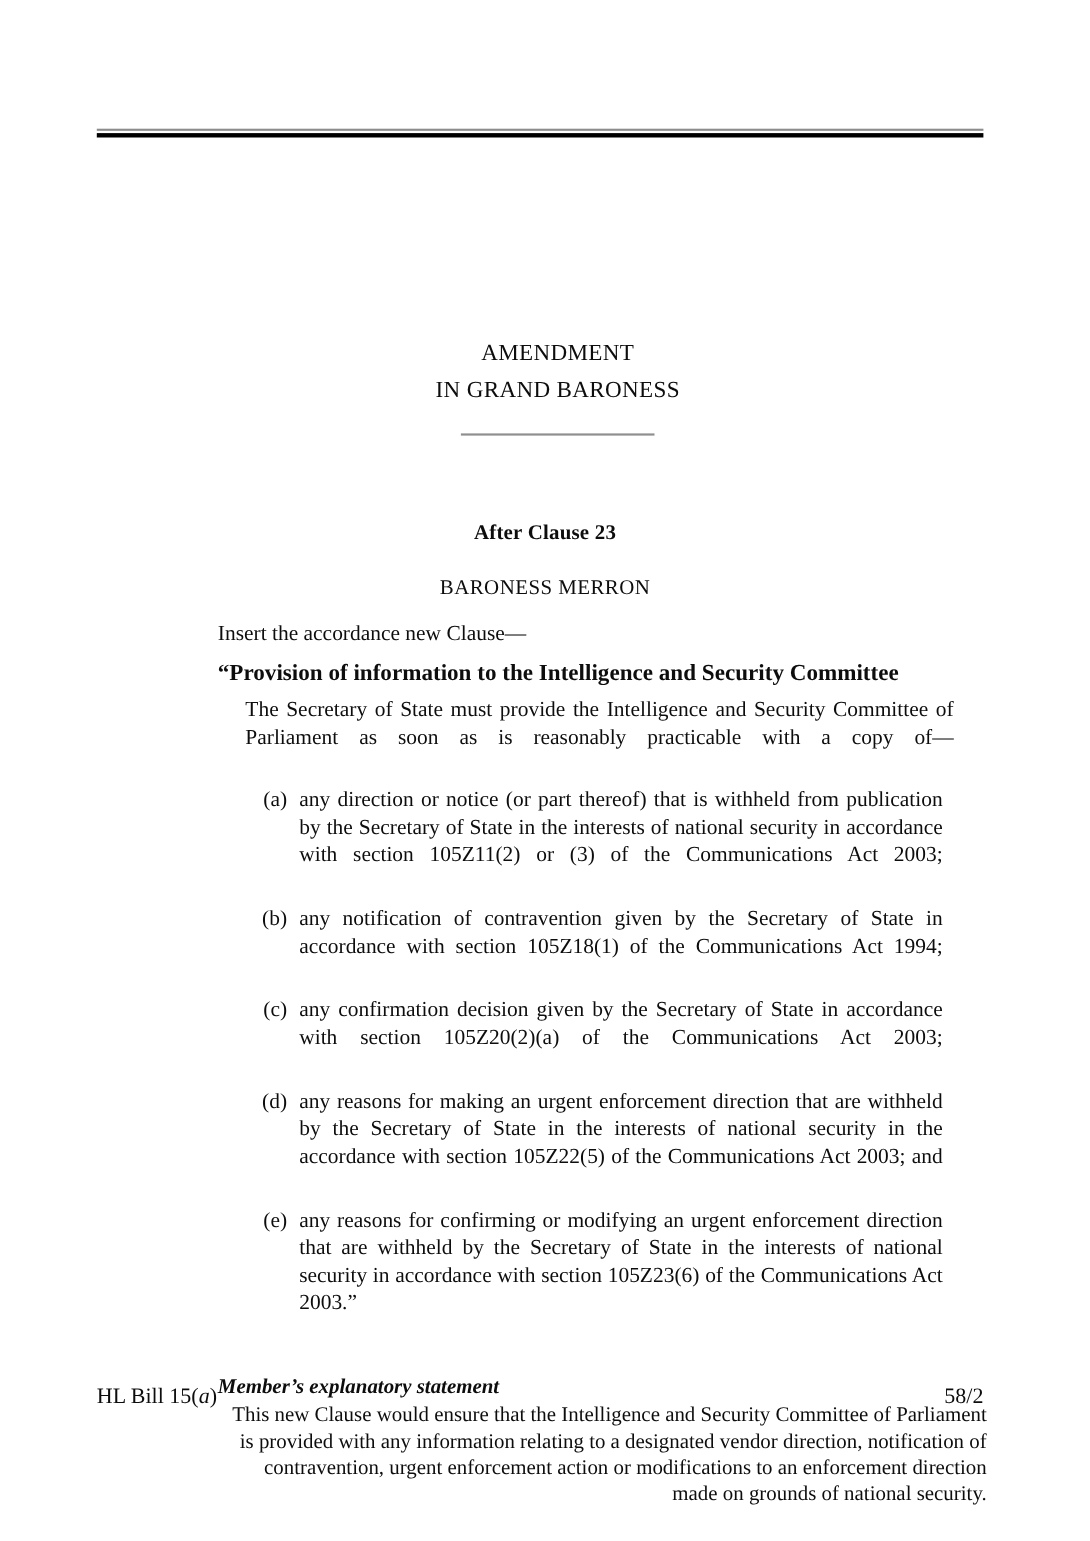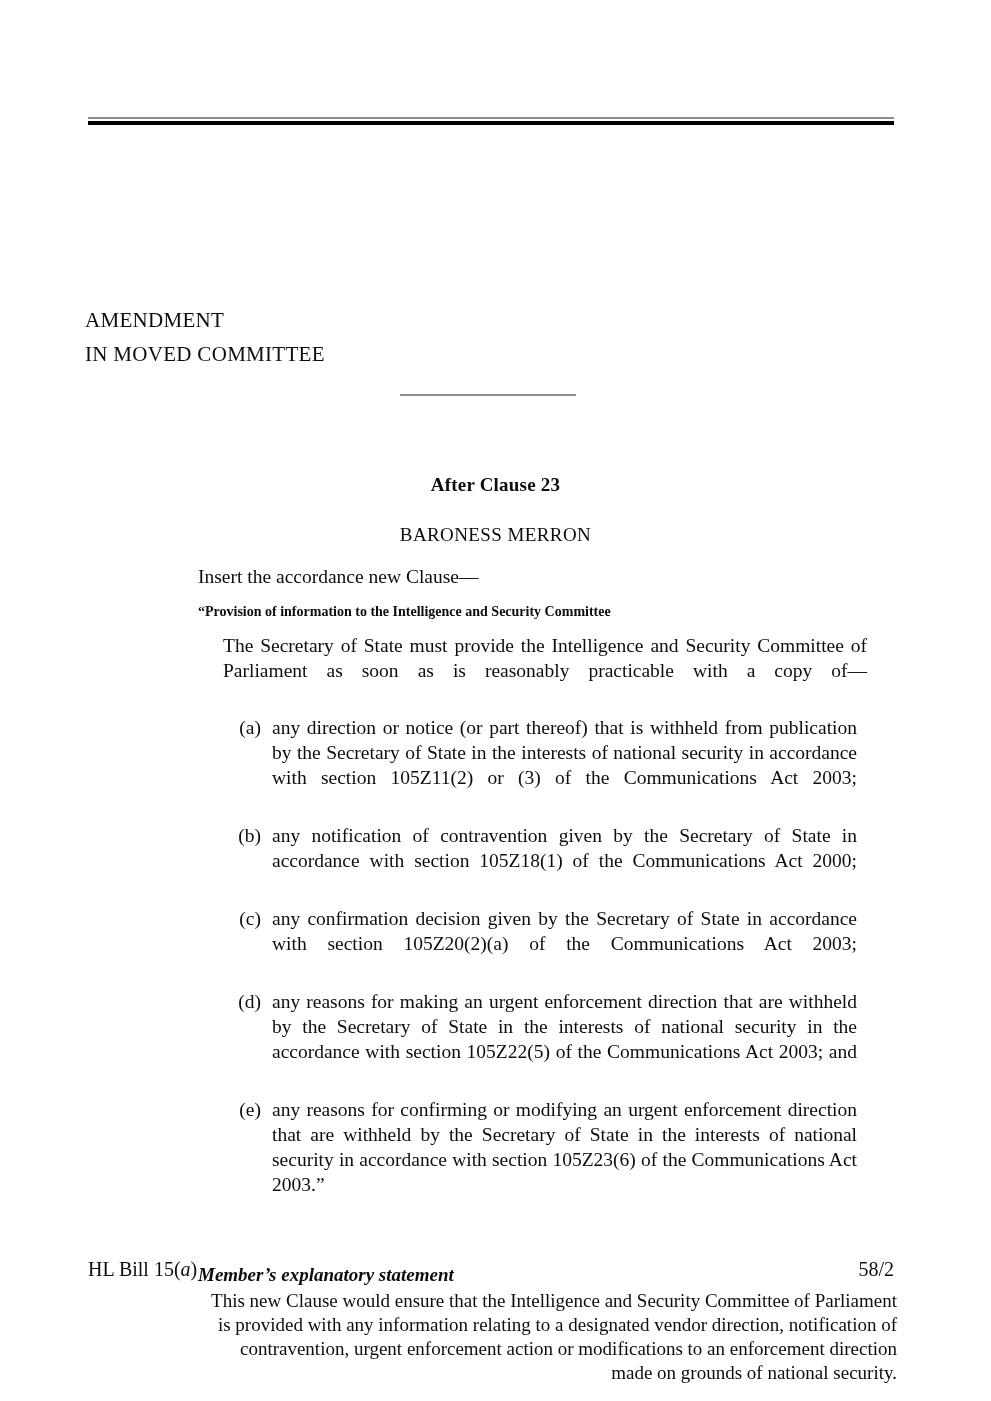--- a/index.html
+++ b/index.html
@@ -51,23 +51,24 @@
     background: #ffffff;
   }
   .rule-double .thick {
     height: 4px;
     background: #000000;
   }
 
   
   .center-block {
     position: absolute;
-    left: 85px;
+    left: 104px;
     top: 303px;
     width: 806px;
+    text-align: center;
   }
   .center-block .cline {
     font-size: 21px;
     line-height: 34px;
     letter-spacing: 0.3px;
   }
   .short-rule {
     width: 176px;
     height: 2px;
     background: #8f8f8f;
@@ -101,21 +102,21 @@
     width: 699px;   
     font-size: 19.5px;
     line-height: 25px;
   }
   .instruction {
     margin: 0;
   }
   .clause-heading {
     margin: 10px 0 0 0;
     font-weight: bold;
-    font-size: 14px;
+    font-size: 21px;
   }
 
   .lead-para {
     margin: 9px 0 0 25px;   
     width: 644px;
     text-align: justify;
     text-justify: inter-word;
   }
 
   
@@ -150,21 +151,21 @@
   
   ol.lettered > li .itext::after,
   .lead-para::after {
     content: "";
     display: inline-block;
     width: 100%;
   }
 
   
   .explanatory {
-    margin-top: 40px;
+    margin-top: 26px;
     margin-left: 0;
     width: 699px;
   }
   .exp-heading {
     font-style: italic;
     font-weight: bold;
     font-size: 19px;
     margin: 0;
   }
   .exp-body {
@@ -197,21 +198,21 @@
   <div class="masthead">
     <div class="rule-double">
       <div class="thin"></div>
       <div class="gap"></div>
       <div class="thick"></div>
     </div>
   </div>
 
   <div class="center-block">
     <div class="cline">AMENDMENT</div>
-    <div class="cline">IN MOVED COMMITTEE</div>
+    <div class="cline">IN GRAND BARONESS</div>
     <div class="short-rule"></div>
   </div>
 
   <div class="amend">
 
     <div class="after-clause">After Clause 23</div>
 
     <div class="sponsor">BARONESS MERRON</div>
 
     <div class="body-col">
@@ -222,21 +223,21 @@
 
       <p class="lead-para">The Secretary of State must provide the Intelligence and Security Committee of Parliament as soon as is reasonably practicable with a copy of—</p>
 
       <ol class="lettered">
         <li>
           <span class="marker">(a)</span>
           <span class="itext">any direction or notice (or part thereof) that is withheld from publication by the Secretary of State in the interests of national security in accordance with section 105Z11(2) or (3) of the Communications Act 2003;</span>
         </li>
         <li>
           <span class="marker">(b)</span>
-          <span class="itext">any notification of contravention given by the Secretary of State in accordance with section 105Z18(1) of the Communications Act 2000;</span>
+          <span class="itext">any notification of contravention given by the Secretary of State in accordance with section 105Z18(1) of the Communications Act 1994;</span>
         </li>
         <li>
           <span class="marker">(c)</span>
           <span class="itext">any confirmation decision given by the Secretary of State in accordance with section 105Z20(2)(a) of the Communications Act 2003;</span>
         </li>
         <li>
           <span class="marker">(d)</span>
           <span class="itext">any reasons for making an urgent enforcement direction that are withheld by the Secretary of State in the interests of national security in the accordance with section 105Z22(5) of the Communications Act 2003; and</span>
         </li>
         <li>

